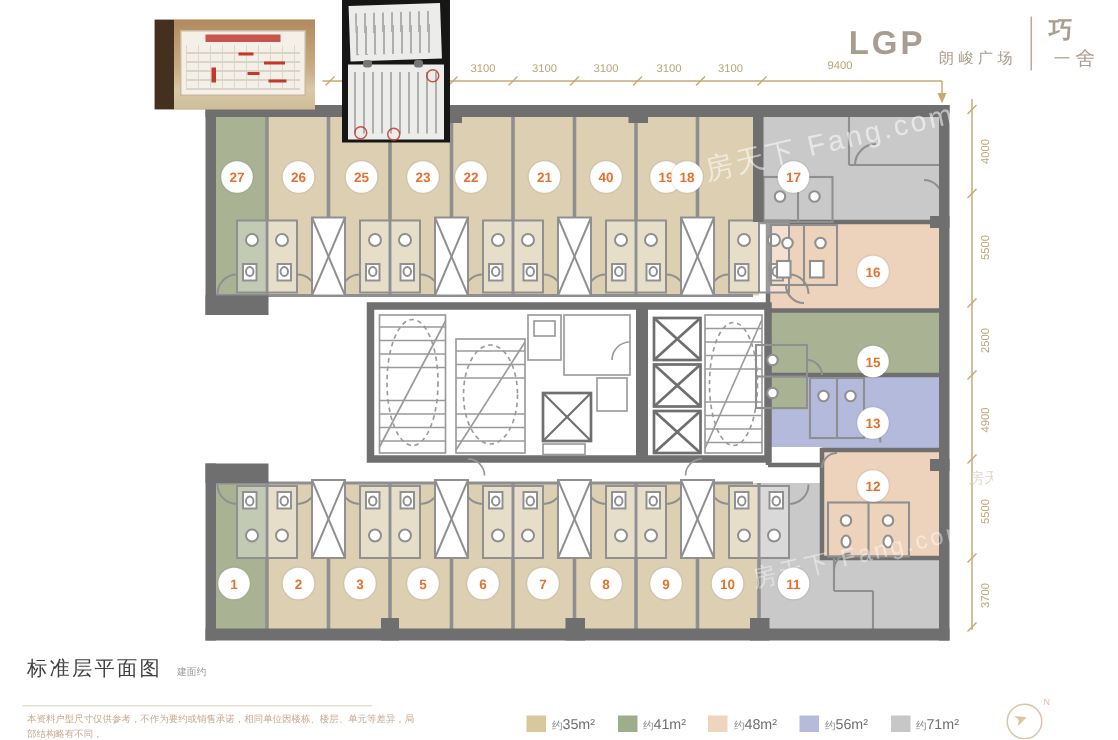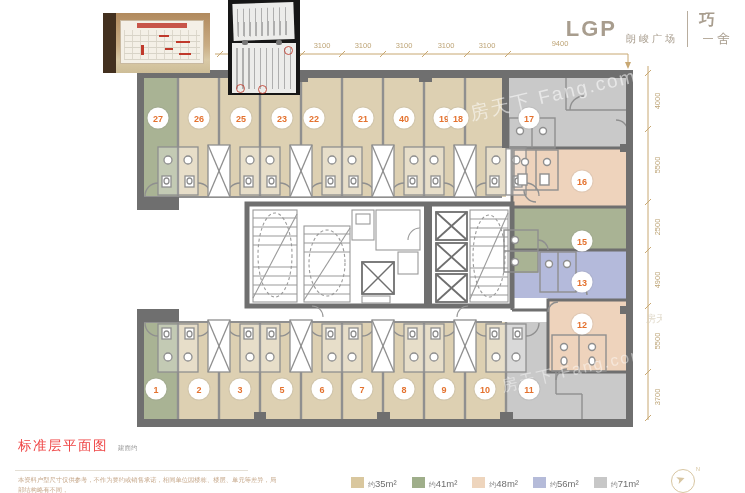--- a/index.html
+++ b/index.html
@@ -41,21 +41,21 @@
   #photo2{left:228px;top:0;width:72px;height:95px;background:#161616;}
   #photo2 .pg{position:absolute;background:#ececea;}
   #photo2 .p1{left:5px;top:3px;width:61px;height:37px;transform:rotate(-2deg);}
   #photo2 .p2{left:4px;top:43px;width:64px;height:50px;}
   #photo2 .stripes{position:absolute;left:4px;top:5px;right:4px;bottom:4px;opacity:.75;
         background:repeating-linear-gradient(90deg,#9a9a9a 0 1.5px,transparent 1.5px 6px);}
   #photo2 .clip{position:absolute;width:6px;height:5px;background:#777;border-radius:2px;top:40px;}
   #photo2 .stamp{position:absolute;width:7px;height:7px;border:1px solid #c0392b;border-radius:50%;opacity:.85;}
   
   #title-block{position:absolute;z-index:5;left:18px;top:437px;display:flex;align-items:baseline;}
-  #plan-title{font-size:13.5px;color:#ef4444;letter-spacing:1.5px;}
+  #plan-title{font-size:13.5px;color:#404040;letter-spacing:1.5px;}
   #area-prefix{font-size:6.5px;color:#9a9a9a;margin:0 3px 0 10px;}
   #area-range{font-size:25px;color:#3e3e3e;letter-spacing:0.5px;}
   #title-rule{position:absolute;z-index:5;left:15px;top:470px;width:233px;height:1px;background:#e4dfd5;}
   #disclaimer{position:absolute;z-index:5;left:18px;top:475px;width:260px;
               font-size:6.3px;line-height:1.55;color:#c7a98c;}
   
   #legend{position:absolute;z-index:5;left:351px;top:473px;display:flex;align-items:center;gap:15px;}
   .leg-item{display:flex;align-items:center;gap:4px;}
   .leg-sw{width:13px;height:11px;display:inline-block;}
   .leg-pfx{font-size:7px;color:#8a8a8a;}

